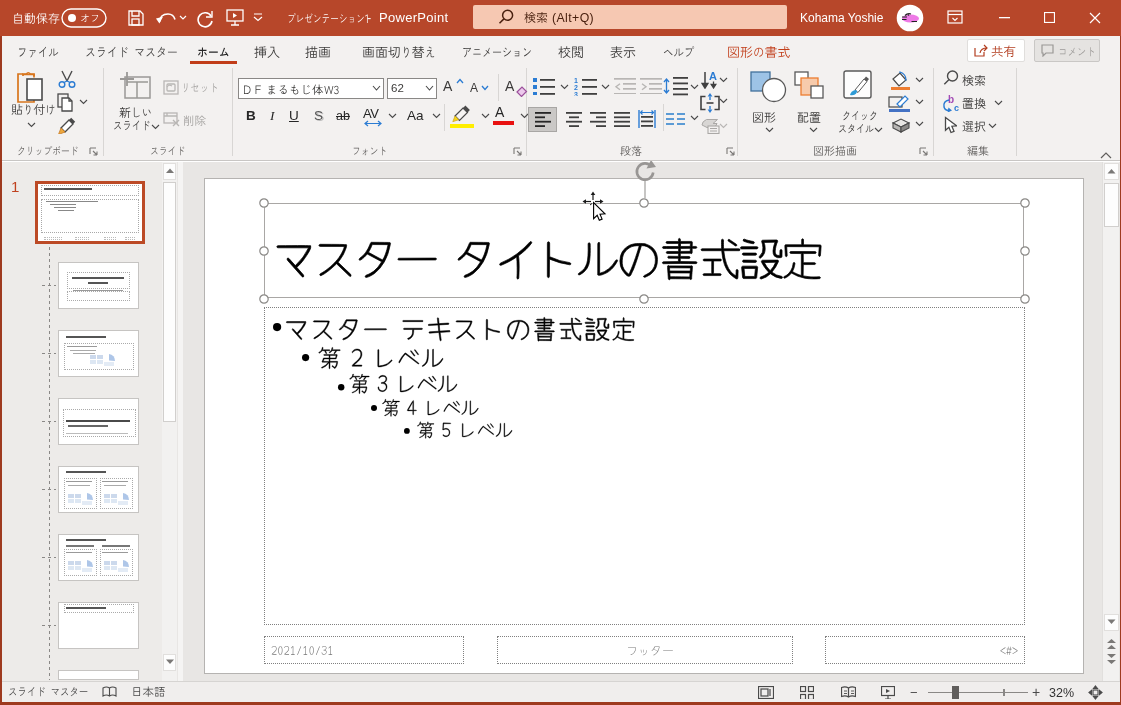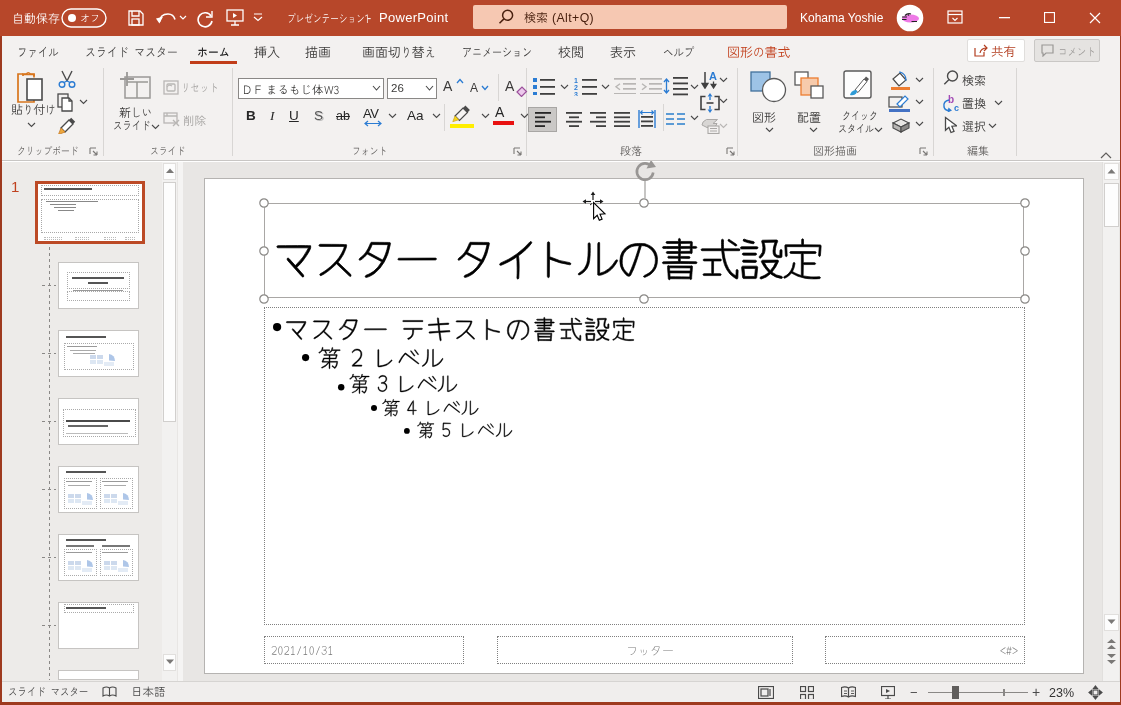--- a/index.html
+++ b/index.html
@@ -633,21 +633,21 @@
     </svg>
     <svg class="t" style="left:324px;top:94px" width="1" height="1">
       <g transform="scale(0.0115 -0.0115)" fill="#3b3a39">
         <use href="#u57" x="0"></use>
         <use href="#u33" x="844"></use>
       </g>
     </svg>
     <svg class="i" style="left:372px;top:85px" width="9" height="7" viewBox="0 0 9 7">
       <path d="M1 1 l3.5 4 l3.5 -4" stroke="#4a4a4a" stroke-width="1.1" fill="none"></path>
     </svg>
-    <div style="position:absolute;left:391px;top:82px;font:400 11.5px &quot;Liberation Sans&quot;,sans-serif;color:#3b3a39;white-space:pre">26</div>
+    <div style="position:absolute;left:391px;top:82px;font:400 11.5px &quot;Liberation Sans&quot;,sans-serif;color:#3b3a39;white-space:pre">62</div>
     <svg class="i" style="left:425px;top:85px" width="9" height="7" viewBox="0 0 9 7">
       <path d="M1 1 l3.5 4 l3.5 -4" stroke="#4a4a4a" stroke-width="1.1" fill="none"></path>
     </svg>
     <div style="position:absolute;left:443px;top:78px;font:400 14px &quot;Liberation Sans&quot;,sans-serif;color:#3b3a39;white-space:pre">A</div>
     <svg class="i" style="left:456px;top:78px" width="8" height="6" viewBox="0 0 8 6">
       <path d="M1 5 l3 -3.5 l3 3.5" stroke="#2b7cd3" stroke-width="1.3" fill="none"></path>
     </svg>
     <div style="position:absolute;left:470px;top:81px;font:400 12px &quot;Liberation Sans&quot;,sans-serif;color:#3b3a39;white-space:pre">A</div>
     <svg class="i" style="left:481px;top:85px" width="8" height="6" viewBox="0 0 8 6">
       <path d="M1 1 l3 3.5 l3 -3.5" stroke="#2b7cd3" stroke-width="1.3" fill="none"></path>
@@ -1382,21 +1382,21 @@
         <rect x="0.5" y="0.5" width="13" height="9"></rect>
         <path d="M7 10 v3 M4 13 h6"></path>
         <path d="M5 3 l4 2 l-4 2 z" fill="#4a4a4a" stroke="none"></path>
       </g>
     </svg>
     <div style="position:absolute;left:910px;top:685px;font:400 13px &quot;Liberation Sans&quot;,sans-serif;color:#4a4a4a;white-space:pre">−</div>
     <div style="position:absolute;left:928px;top:691.5px;width:100px;height:1.5px;background:#8a8886"></div>
     <div style="position:absolute;left:1003px;top:689px;width:1.5px;height:7px;background:#8a8886"></div>
     <div style="position:absolute;left:952px;top:686px;width:7px;height:13px;background:#605e5c"></div>
     <div style="position:absolute;left:1032px;top:684px;font:400 14px &quot;Liberation Sans&quot;,sans-serif;color:#4a4a4a;white-space:pre">+</div>
-    <div style="position:absolute;left:1049px;top:685.5px;font:400 12.5px &quot;Liberation Sans&quot;,sans-serif;color:#333;white-space:pre">23%</div>
+    <div style="position:absolute;left:1049px;top:685.5px;font:400 12.5px &quot;Liberation Sans&quot;,sans-serif;color:#333;white-space:pre">32%</div>
     <svg class="i" style="left:1088px;top:685px" width="15" height="15" viewBox="0 0 15 15">
       <g fill="none" stroke="#4a4a4a" stroke-width="1.1">
         <path d="M7.5 1 l2 2.5 h-4 z M7.5 14 l2 -2.5 h-4 z M1 7.5 l2.5 -2 v4 z M14 7.5 l-2.5 -2 v4 z" fill="#4a4a4a"></path>
         <rect x="5" y="5" width="5" height="5"></rect>
       </g>
     </svg>
     <div style="position:absolute;left:0;top:36px;width:1.5px;height:669px;background:#9e3a1f"></div>
     <div style="position:absolute;left:1119.5px;top:36px;width:1.5px;height:669px;background:#9e3a1f"></div>
 </div>
 </body></html>

